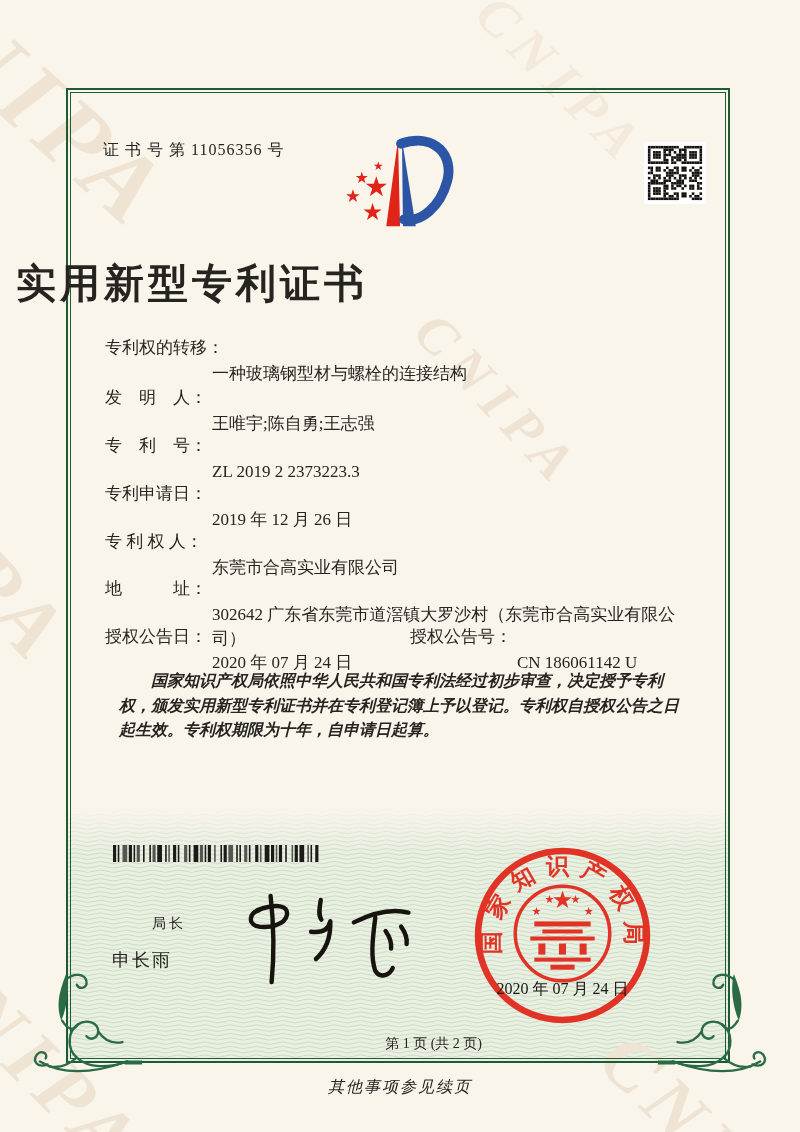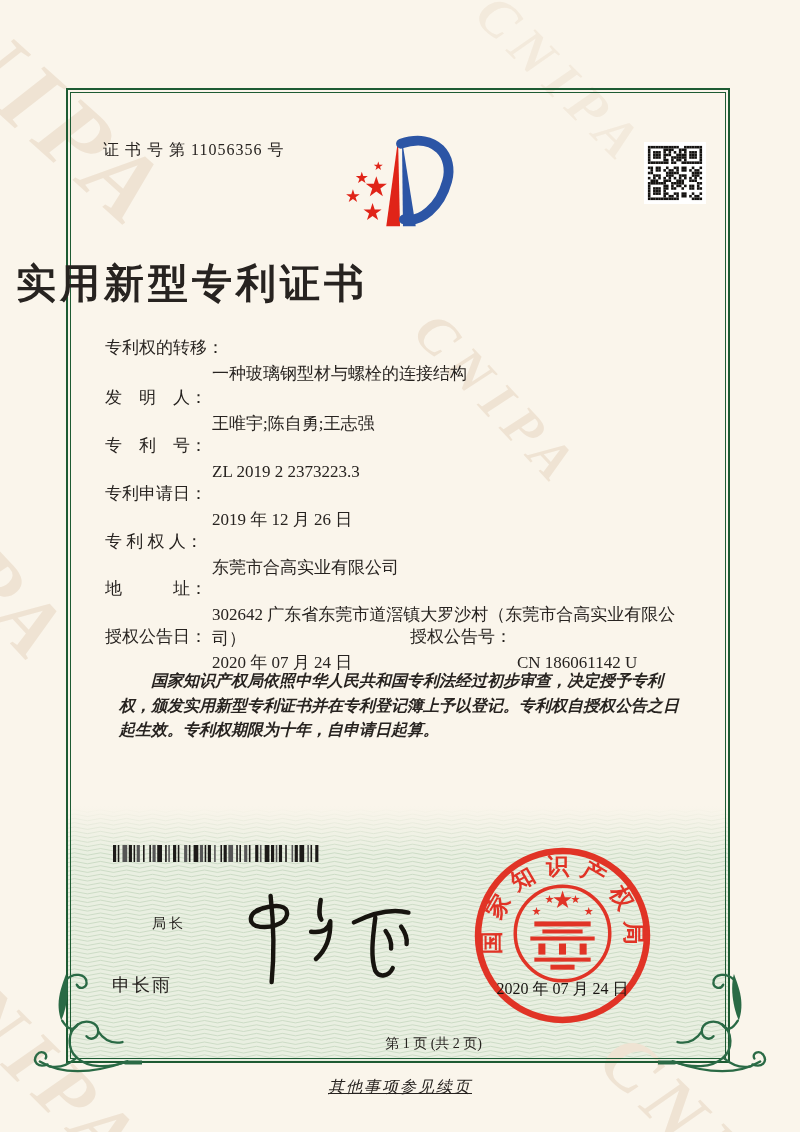--- a/index.html
+++ b/index.html
@@ -47,28 +47,28 @@
   .r-grant{top:625px;}
   .r-grant .g2l{left:305px;}
   .r-grant .g2v{left:412px;width:230px;}
   
   .paras{left:105px;top:655px;width:597px;font-size:16px;line-height:24.5px;z-index:4;
     font-style:italic;}
   .paras p{margin:14px;text-indent:2em;font-weight:bold;}
   
   .barcode{left:113px;top:845px;width:207px;height:17px;z-index:4;}
   .comm-title{left:116px;top:915px;font-size:14px;letter-spacing:3px;z-index:4;margin-left:36px;}
-  .comm-name{left:112px;top:948px;font-size:18px;letter-spacing:2px;z-index:4;margin-top:25px;}
+  .comm-name{left:112px;top:948px;font-size:18px;letter-spacing:2px;z-index:4;}
   .sig{left:228px;top:890px;width:198px;height:98px;z-index:5;transform:rotate(-2deg);}
   .seal{left:472px;top:845px;width:181px;height:181px;z-index:5;opacity:.95;}
   .seal-date{left:472px;top:979px;width:181px;text-align:center;font-size:16px;
     color:#181512;z-index:6;white-space:nowrap;}
   .page-info{left:282px;top:1035px;width:200px;text-align:right;font-size:14px;z-index:4;}
   .footer-note{left:0;top:1077px;width:800px;text-align:center;font-size:16px;
-    font-style:italic;letter-spacing:2px;z-index:4;text-decoration:underline;}
+    font-style:italic;letter-spacing:2px;z-index:4;}
 </style>
 </head>
 <body>
 
 <div class="page">
 
   <span class="wm wm-a">CNIPA</span>
   <span class="wm wm-b">CNIPA</span>
   <span class="wm wm-c">CNIPA</span>
   <span class="wm wm-d">CNIPA</span>

